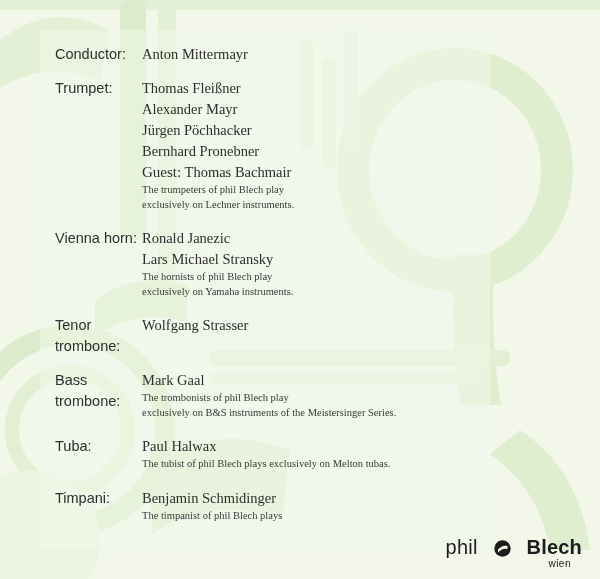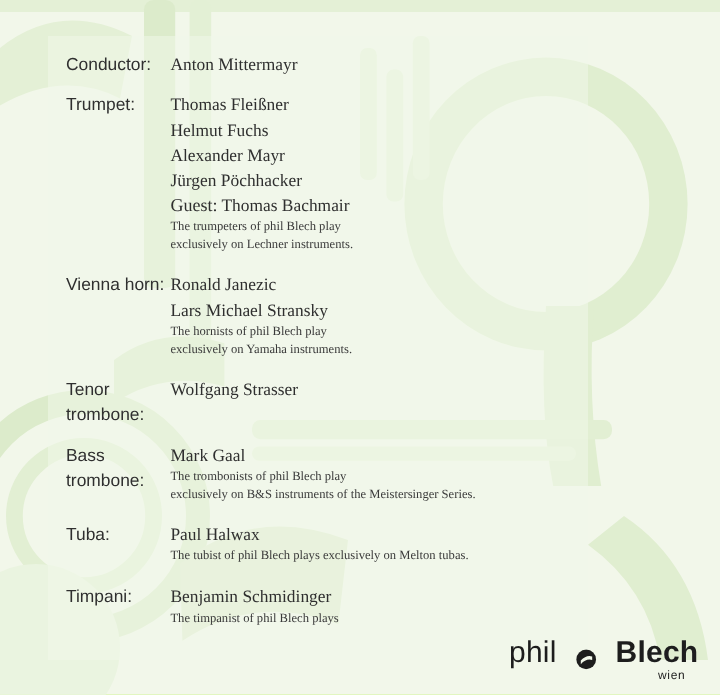--- a/index.html
+++ b/index.html
@@ -10,21 +10,21 @@
     width: 600px;
     height: 579px;
     font-family: "Liberation Sans", sans-serif;
     background: #ffffff;
     overflow: hidden;
   }
   .page {
     position: relative;
     width: 600px;
     height: 579px;
-    background: #bef264;
+    background: #f0abfc;
     overflow: hidden;
   }
   
   .bg {
     position: absolute;
     inset: 0;
     overflow: hidden;
     pointer-events: none;
   }
   .bg svg { display: block; }
@@ -74,21 +74,21 @@
   
   .logo {
     position: absolute;
     right: 18px;
     bottom: 10px;
     z-index: 10;
     text-align: right;
     color: #1d1d1d;
   }
   .logo-main {
-    font-size: 25px;
+    font-size: 20px;
     letter-spacing: .2px;
     display: flex;
     align-items: center;
     gap: 16px;
     text-align: center;
   }
   .logo-mark {
     display: inline-block;
     width: 17px;
     height: 17px;
@@ -151,23 +151,23 @@
       <div class="values">
         <div class="name">Anton Mittermayr</div>
       </div>
     </div>
     <div class="gap-md"></div>
 
     <div class="row">
       <div class="label">Trumpet:</div>
       <div class="values">
         <div class="name">Thomas Fleißner</div>
-        <div class="name">Helmut Fuchs</div>
         <div class="name">Alexander Mayr</div>
         <div class="name">Jürgen Pöchhacker</div>
+        <div class="name">Bernhard Pronebner</div>
         <div class="name"><span class="small-prefix">Guest:</span> <span>Thomas Bachmair</span></div>
         <div class="note">The trumpeters of phil Blech play</div>
         <div class="note">exclusively on Lechner instruments.</div>
       </div>
     </div>
     <div class="gap-lg"></div>
 
     <div class="row">
       <div class="label">Vienna horn:</div>
       <div class="values">

